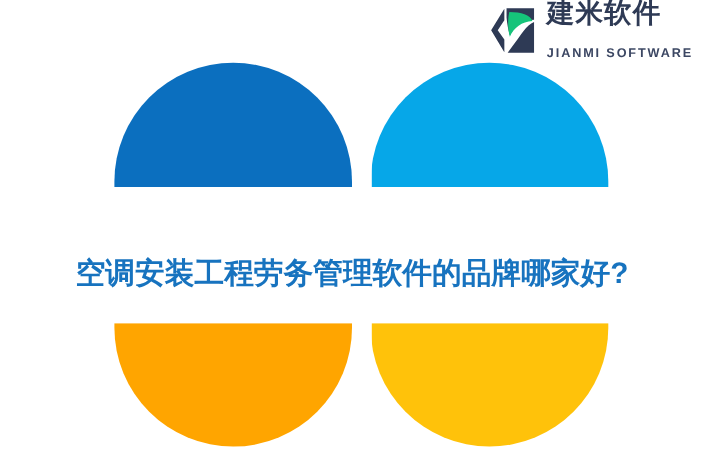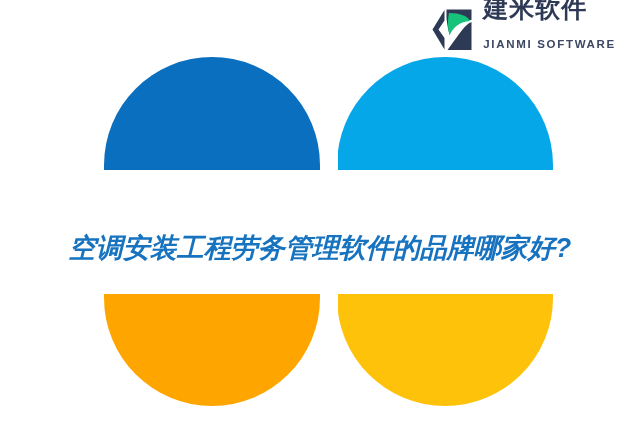--- a/index.html
+++ b/index.html
@@ -19,23 +19,23 @@
     width: 640px;
     height: 427px;
     background: #ffffff;
     overflow: hidden;
   }
 
   
   .logo {
     position: absolute;
     top: 4px;
-    right: 24px;
+    right: 10px;
     display: flex;
-    align-items: flex-end;
+    align-items: center;
     gap: 7px;
     height: 48px;
   }
   .logo-mark {
     width: 46px;
     height: 44px;
     flex: 0 0 auto;
     display: block;
   }
   .logo-text {
@@ -131,21 +131,20 @@
     justify-content: center;
     text-align: center;
     color: #1773bf;
     font-size: 27px;
     font-weight: bold;
     line-height: 1.35;
     letter-spacing: 0px;
   }
   .headline-line {
     white-space: nowrap;
-    font-style: italic;
   }
 </style>
 </head>
 <body>
 
 <div class="poster">
 
   <div class="shapes">
     <div class="petal petal-tl"></div>
     <div class="petal petal-tr"></div>

